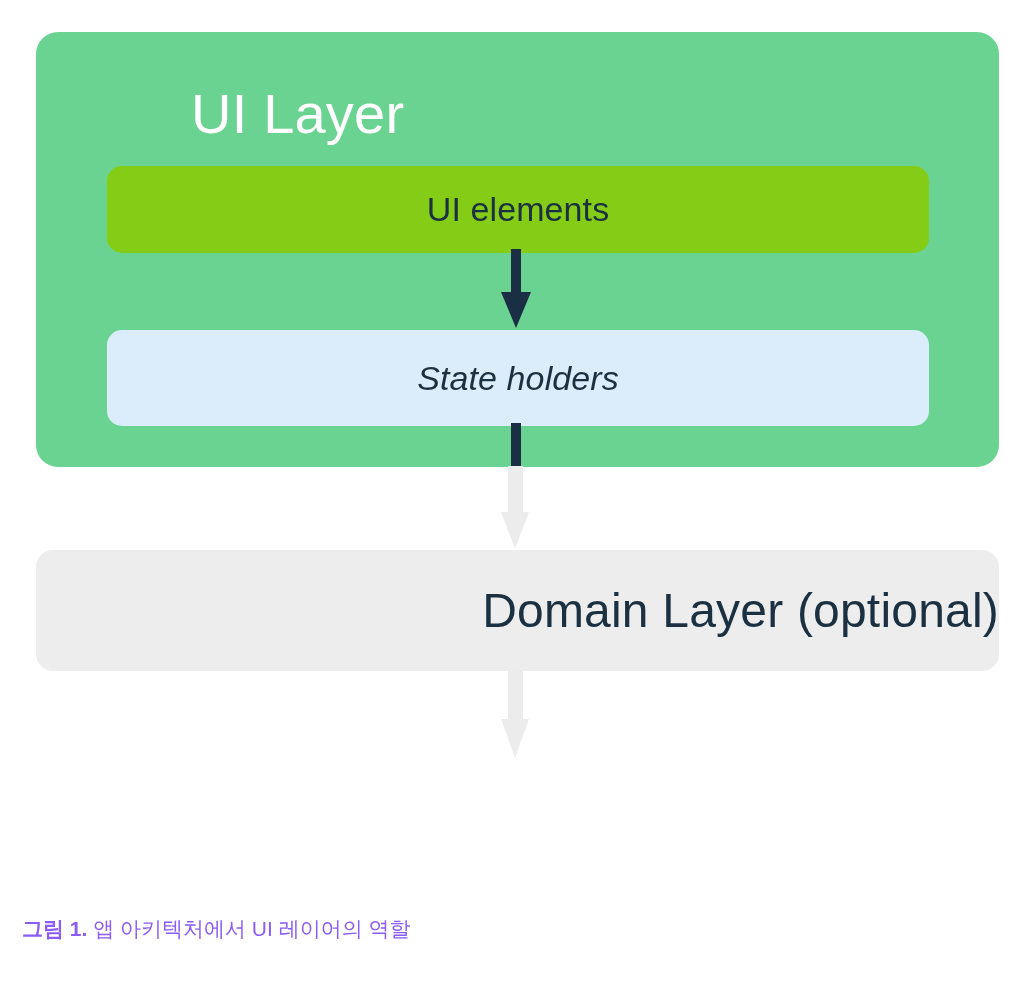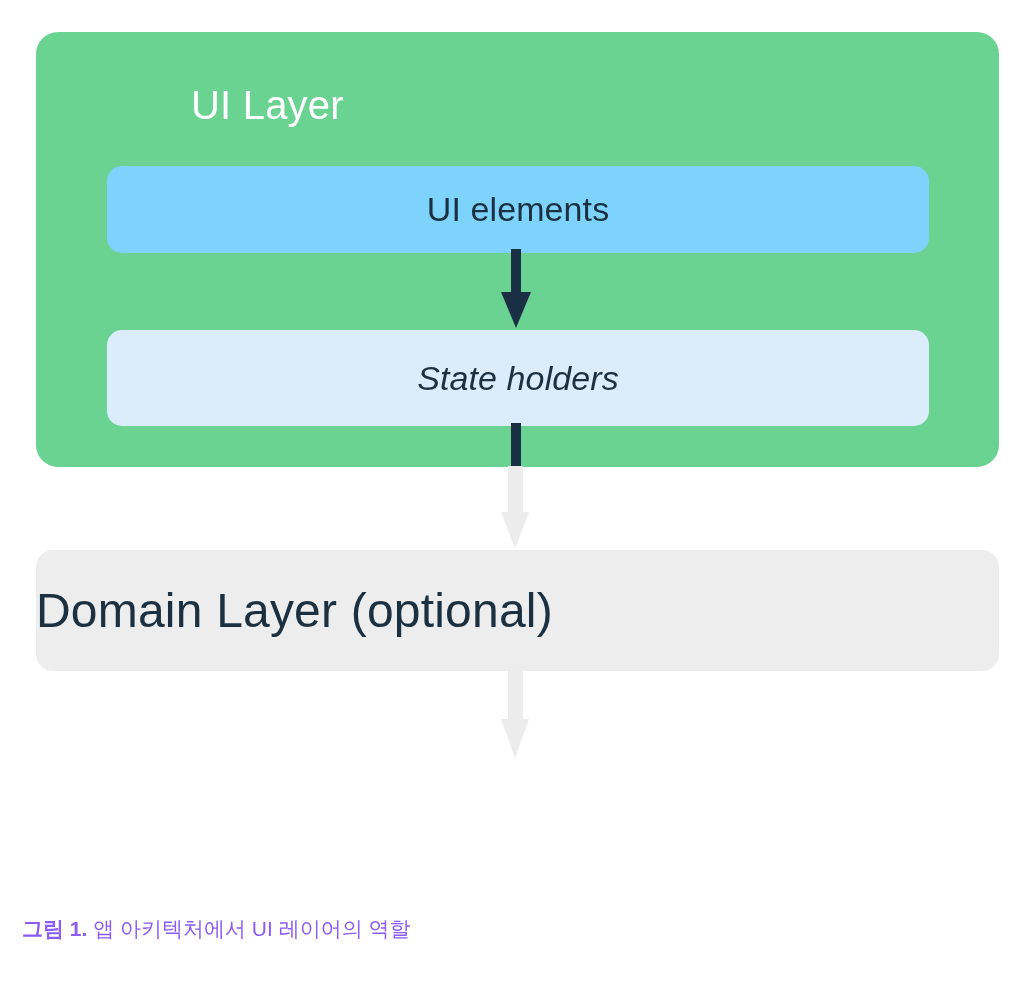--- a/index.html
+++ b/index.html
@@ -33,21 +33,21 @@
     height: 435px;
     background: #6BD391;
     border-radius: 22px;
     box-sizing: border-box;
   }
 
   .ui-layer-title {
     position: absolute;
     left: 155px;
     top: 50px;
-    font-size: 40px;
+    font-size: 56px;
     line-height: 1.15;
     color: #ffffff;
     font-weight: 400;
     letter-spacing: 0.2px;
     white-space: nowrap;
   }
 
   
   .inner-card {
     position: absolute;
@@ -60,41 +60,41 @@
     box-sizing: border-box;
     color: #1B3040;
     font-size: 34px;
     font-weight: 400;
     letter-spacing: 0.1px;
   }
 
   .ui-elements-card {
     top: 166px;
     height: 87px;
-    background: #7dd3fc;
+    background: #84cc16;
   }
 
   .state-holders-card {
     top: 330px;
     height: 96px;
     background: #DBECFA;
     font-style: italic;
   }
 
   
   .layer-card {
     position: absolute;
     left: 36px;
     width: 963px;
     height: 121px;
     background: #EDEDED;
     border-radius: 17px;
     display: flex;
     align-items: center;
-    justify-content: flex-start;
+    justify-content: flex-end;
     box-sizing: border-box;
     color: #1B3040;
     font-size: 48px;
     font-weight: 400;
     letter-spacing: 0.2px;
   }
 
   .domain-layer-card { top: 550px; }
   .data-layer-card   { top: 760px; }
 

